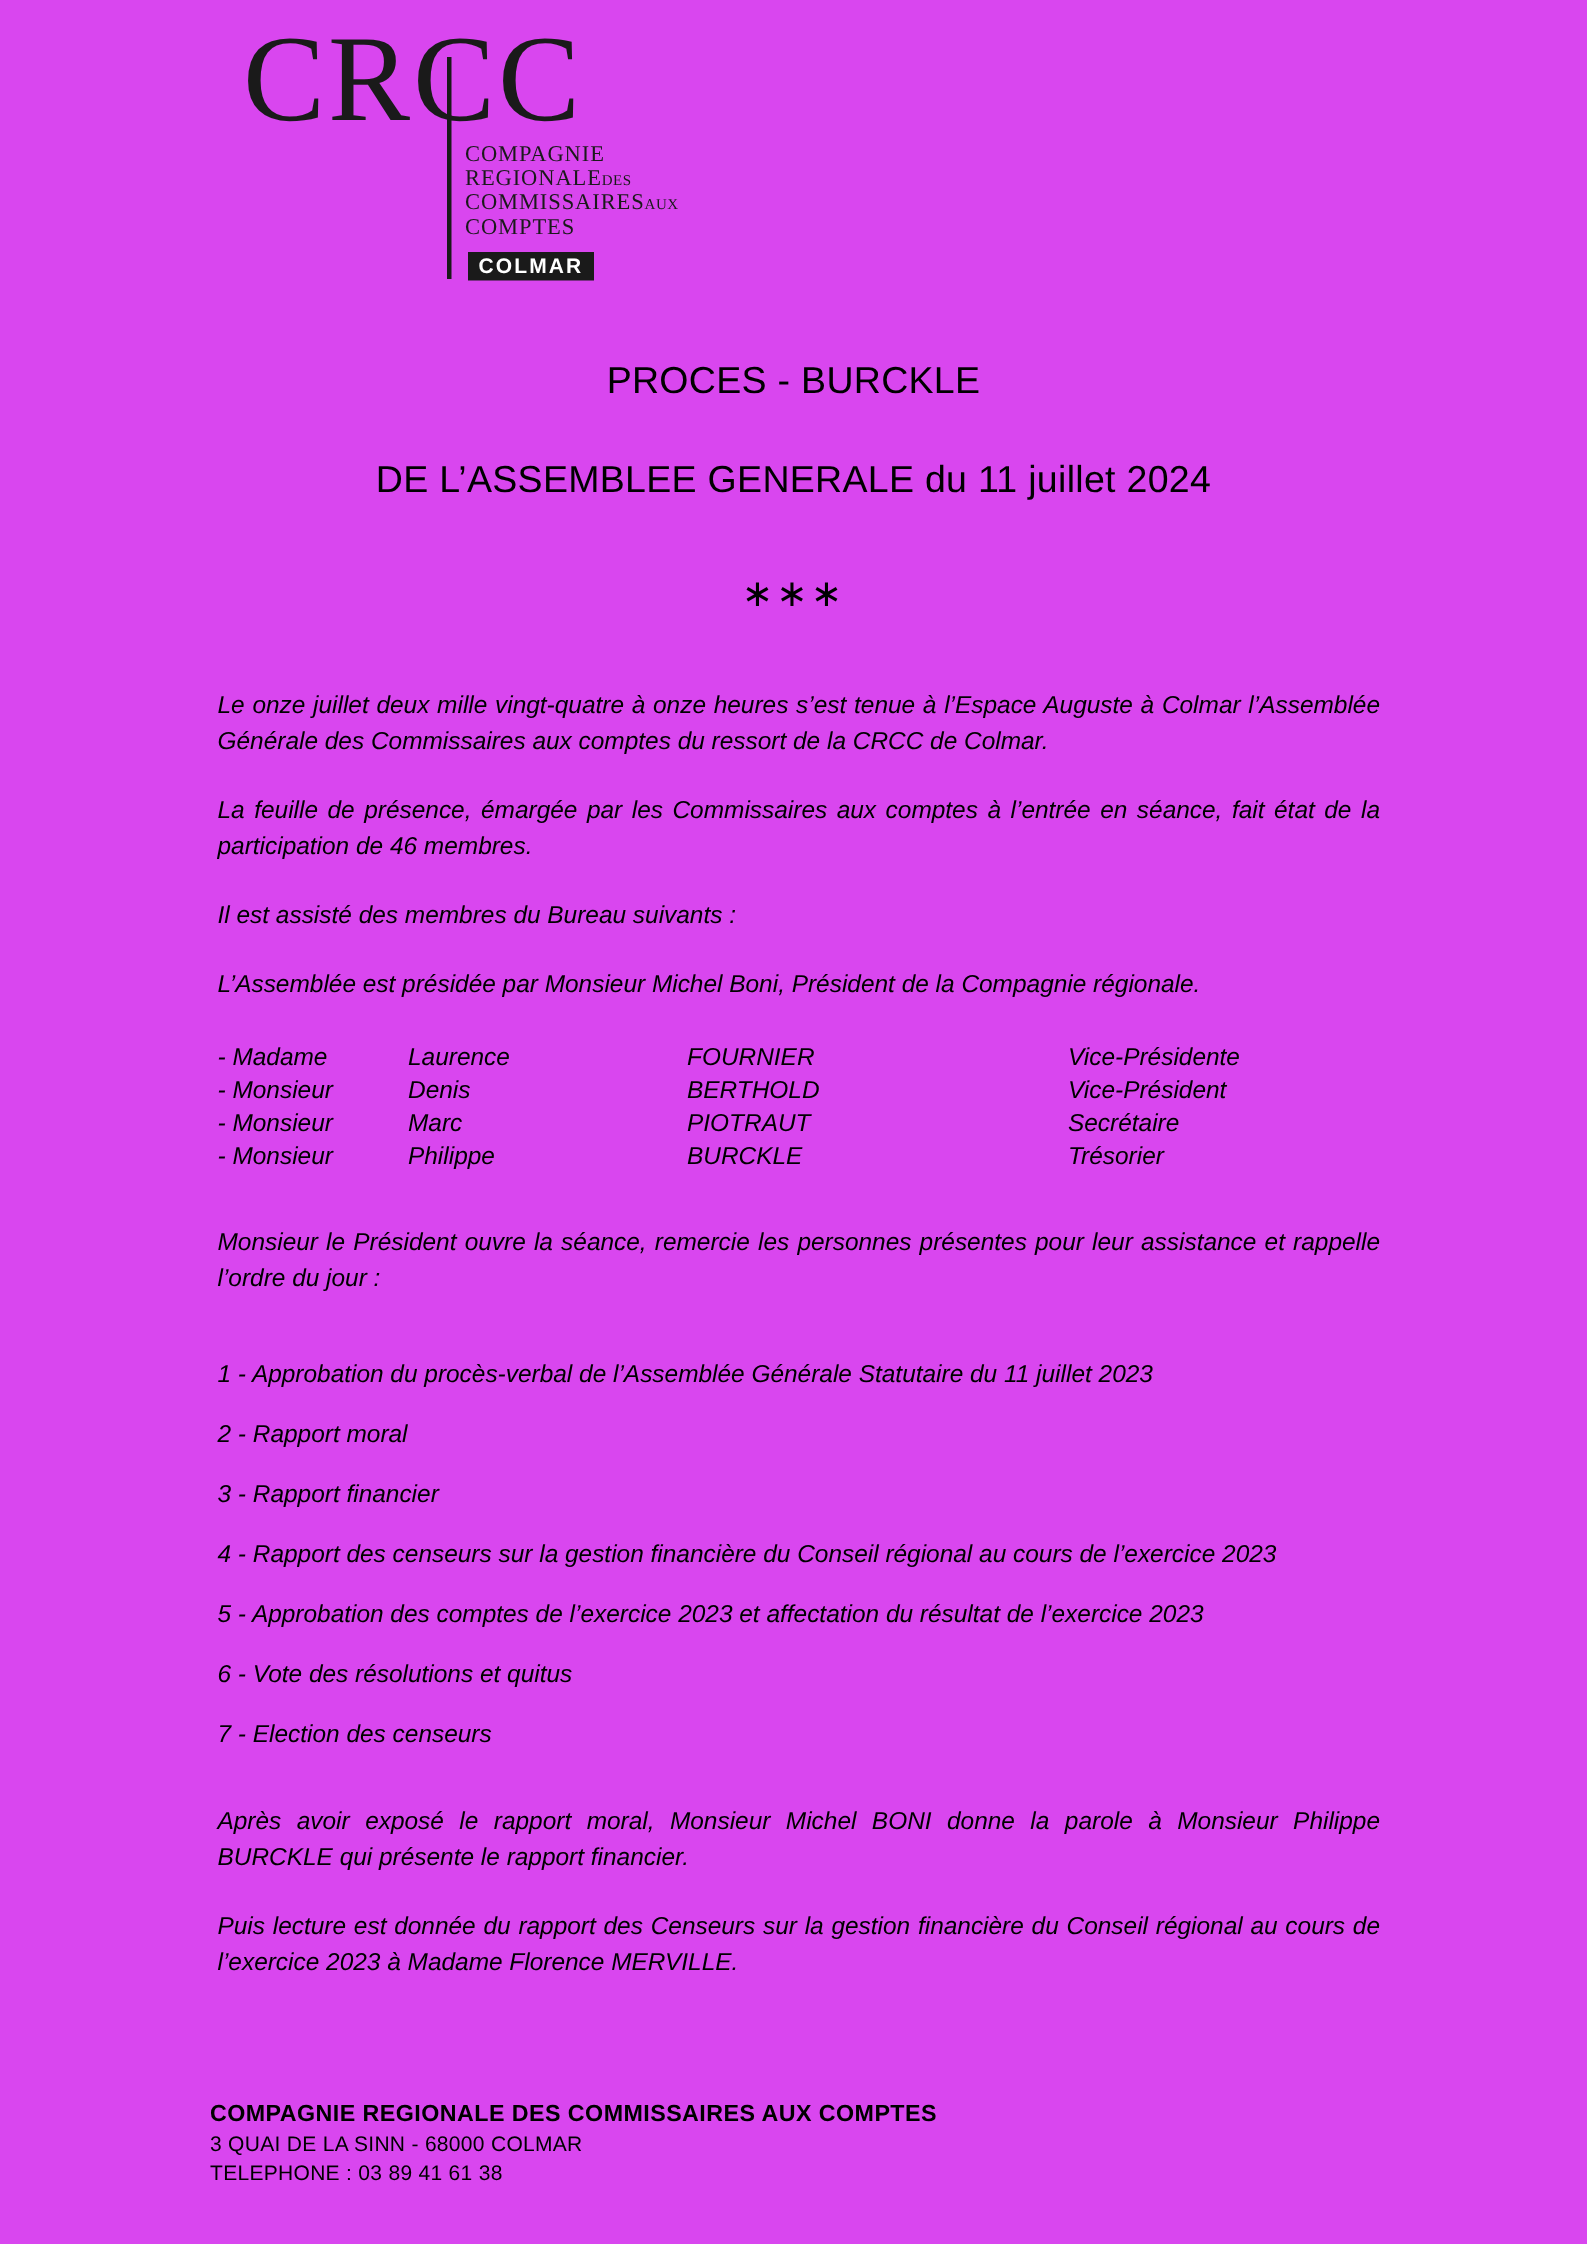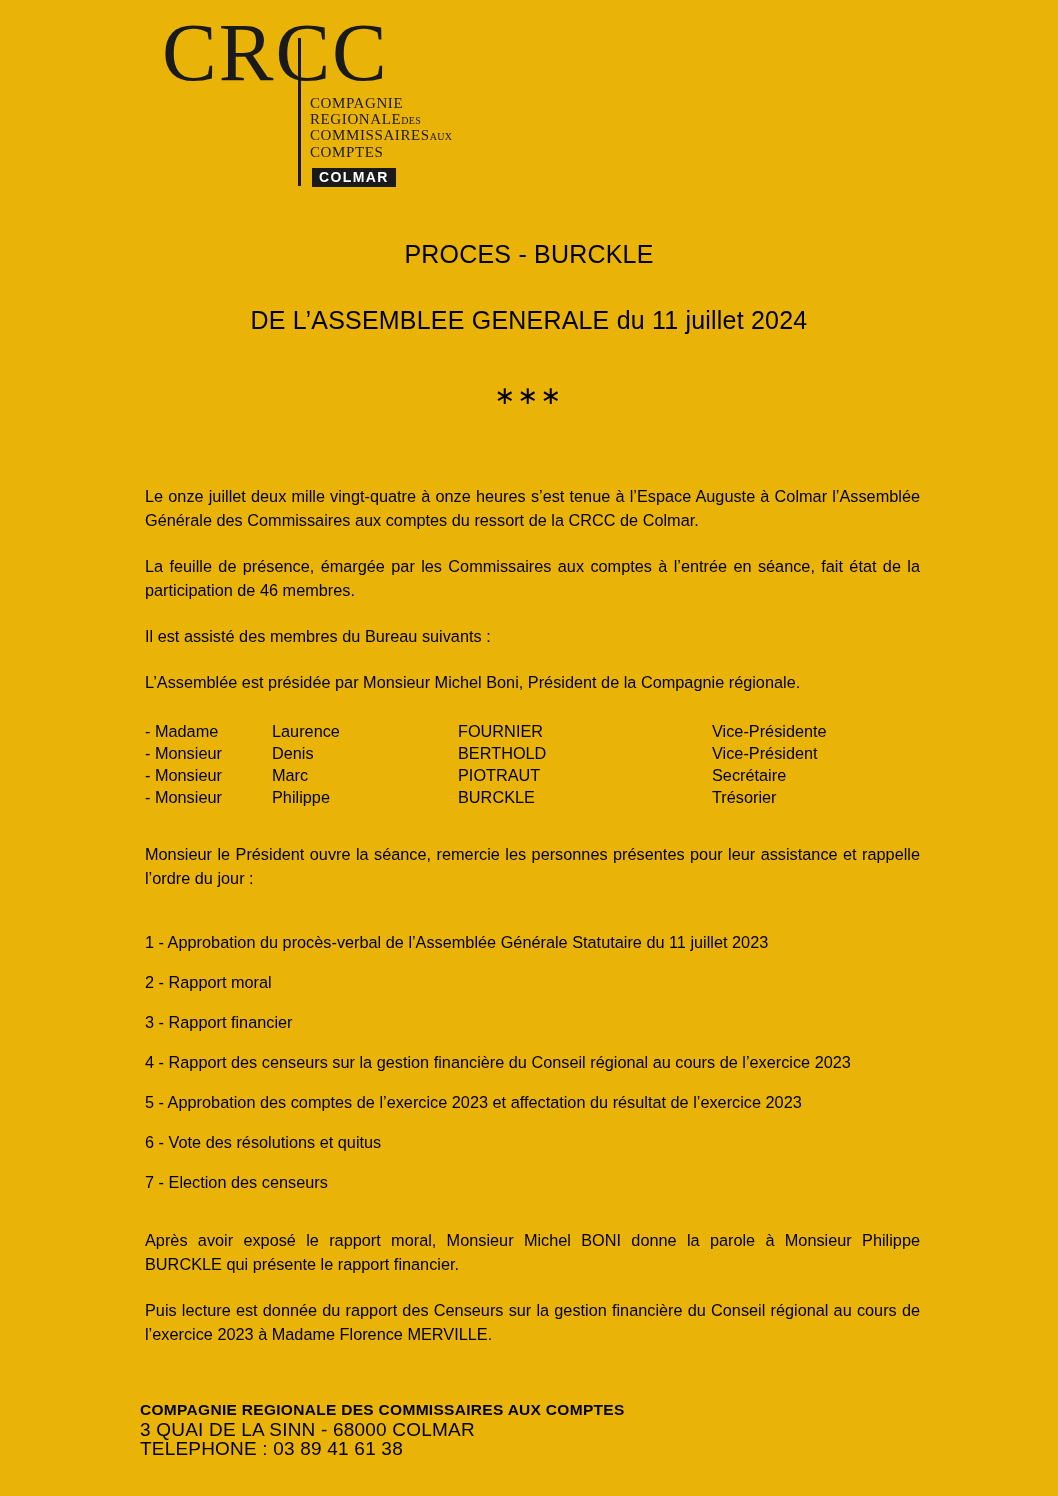--- a/index.html
+++ b/index.html
@@ -14,21 +14,21 @@
     position: relative;
     font-family: "Liberation Sans", sans-serif;
     color: #000000;
     -webkit-font-smoothing: antialiased;
     overflow: hidden;
   }
 
   .page {
     position: absolute;
     inset: 0;
-    background: #eab308;
+    background: #d946ef;
   }
 
   
   .logo-block {
     position: absolute;
     left: 162px;
     top: 18px;
     width: 300px;
     height: 160px;
   }
@@ -108,22 +108,23 @@
     text-align: center;
     font-size: 25px;
     letter-spacing: 2px;
     font-family: "DejaVu Sans", sans-serif;
   }
 
   
   .body-col {
     position: absolute;
     left: 145px;
-    top: 484px;
+    top: 458px;
     width: 775px;
+    font-style: italic;
   }
   .para {
     font-size: 16.3px;
     line-height: 24px;
     text-align: justify;
     margin: 0 0 22px 0;
     color: #000;
   }
 
   .spacer-lg { height: 18px; }
@@ -168,21 +169,21 @@
     width: 800px;
   }
   .footer-name {
     font-size: 15.5px;
     font-weight: bold;
     letter-spacing: 0.3px;
     line-height: 20px;
     white-space: nowrap;
   }
   .footer-line {
-    font-size: 19px;
+    font-size: 14px;
     line-height: 19px;
     letter-spacing: 0.2px;
     white-space: nowrap;
   }
 </style>
 </head>
 <body>
 
 <div class="page">
 

